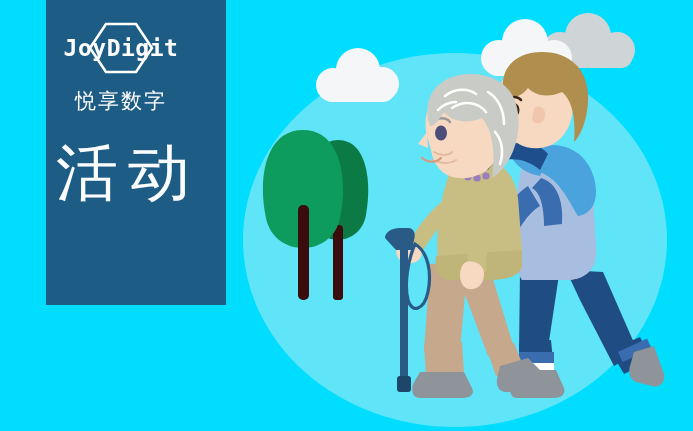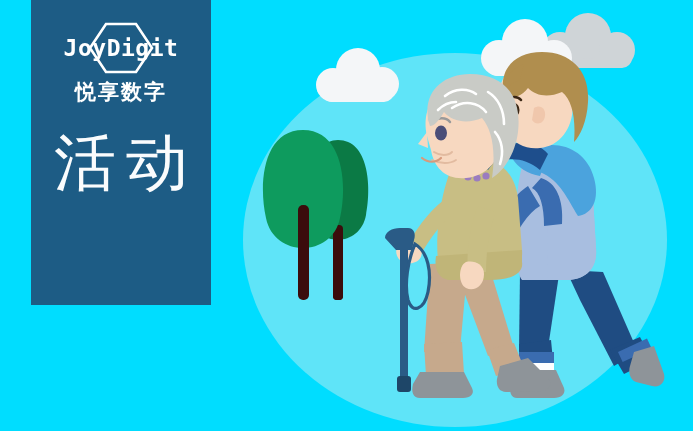--- a/index.html
+++ b/index.html
@@ -27,29 +27,28 @@
     position: absolute;
     left: 0;
     top: 0;
     width: 693px;
     height: 431px;
     display: block;
   }
   
   #title-panel {
     position: absolute;
-    left: 31px;
+    left: 46px;
     top: 0px;
     width: 180px;
     height: 305px;
     background: #1D5C85;
     box-sizing: border-box;
     display: flex;
     flex-direction: column;
-    align-items: center;
   }
   #logo-block {
     margin-top: 22px;
     width: 150px;
     height: 92px;
     position: relative;
     display: flex;
     flex-direction: column;
     align-items: center;
     justify-content: flex-start;
@@ -75,32 +74,32 @@
     z-index: 2;
     color: #ffffff;
     font-family: "DejaVu Sans Mono", "Liberation Mono", monospace;
     font-size: 23px;
     font-weight: bold;
     letter-spacing: 0.5px;
     line-height: 1;
     white-space: nowrap;
   }
   #logo-sub {
-    margin-top: 7px;
+    margin-top: 16px;
     color: #ffffff;
     font-size: 21px;
-    font-weight: bold;
+    font-weight: normal;
     letter-spacing: 2px;
     line-height: 1;
     white-space: nowrap;
   }
   #title-text {
-    margin-top: 16px;
-    display: flex;
-    flex-direction: column;
+    margin-top: 26px;
+    display: flex;
+    flex-direction: row;
     align-items: center;
   }
   .title-line {
     color: #FAFCFD;
     font-size: 62px;
     font-weight: normal;
     letter-spacing: 10px;
     text-indent: 10px;
     line-height: 1.08;
     white-space: nowrap;

